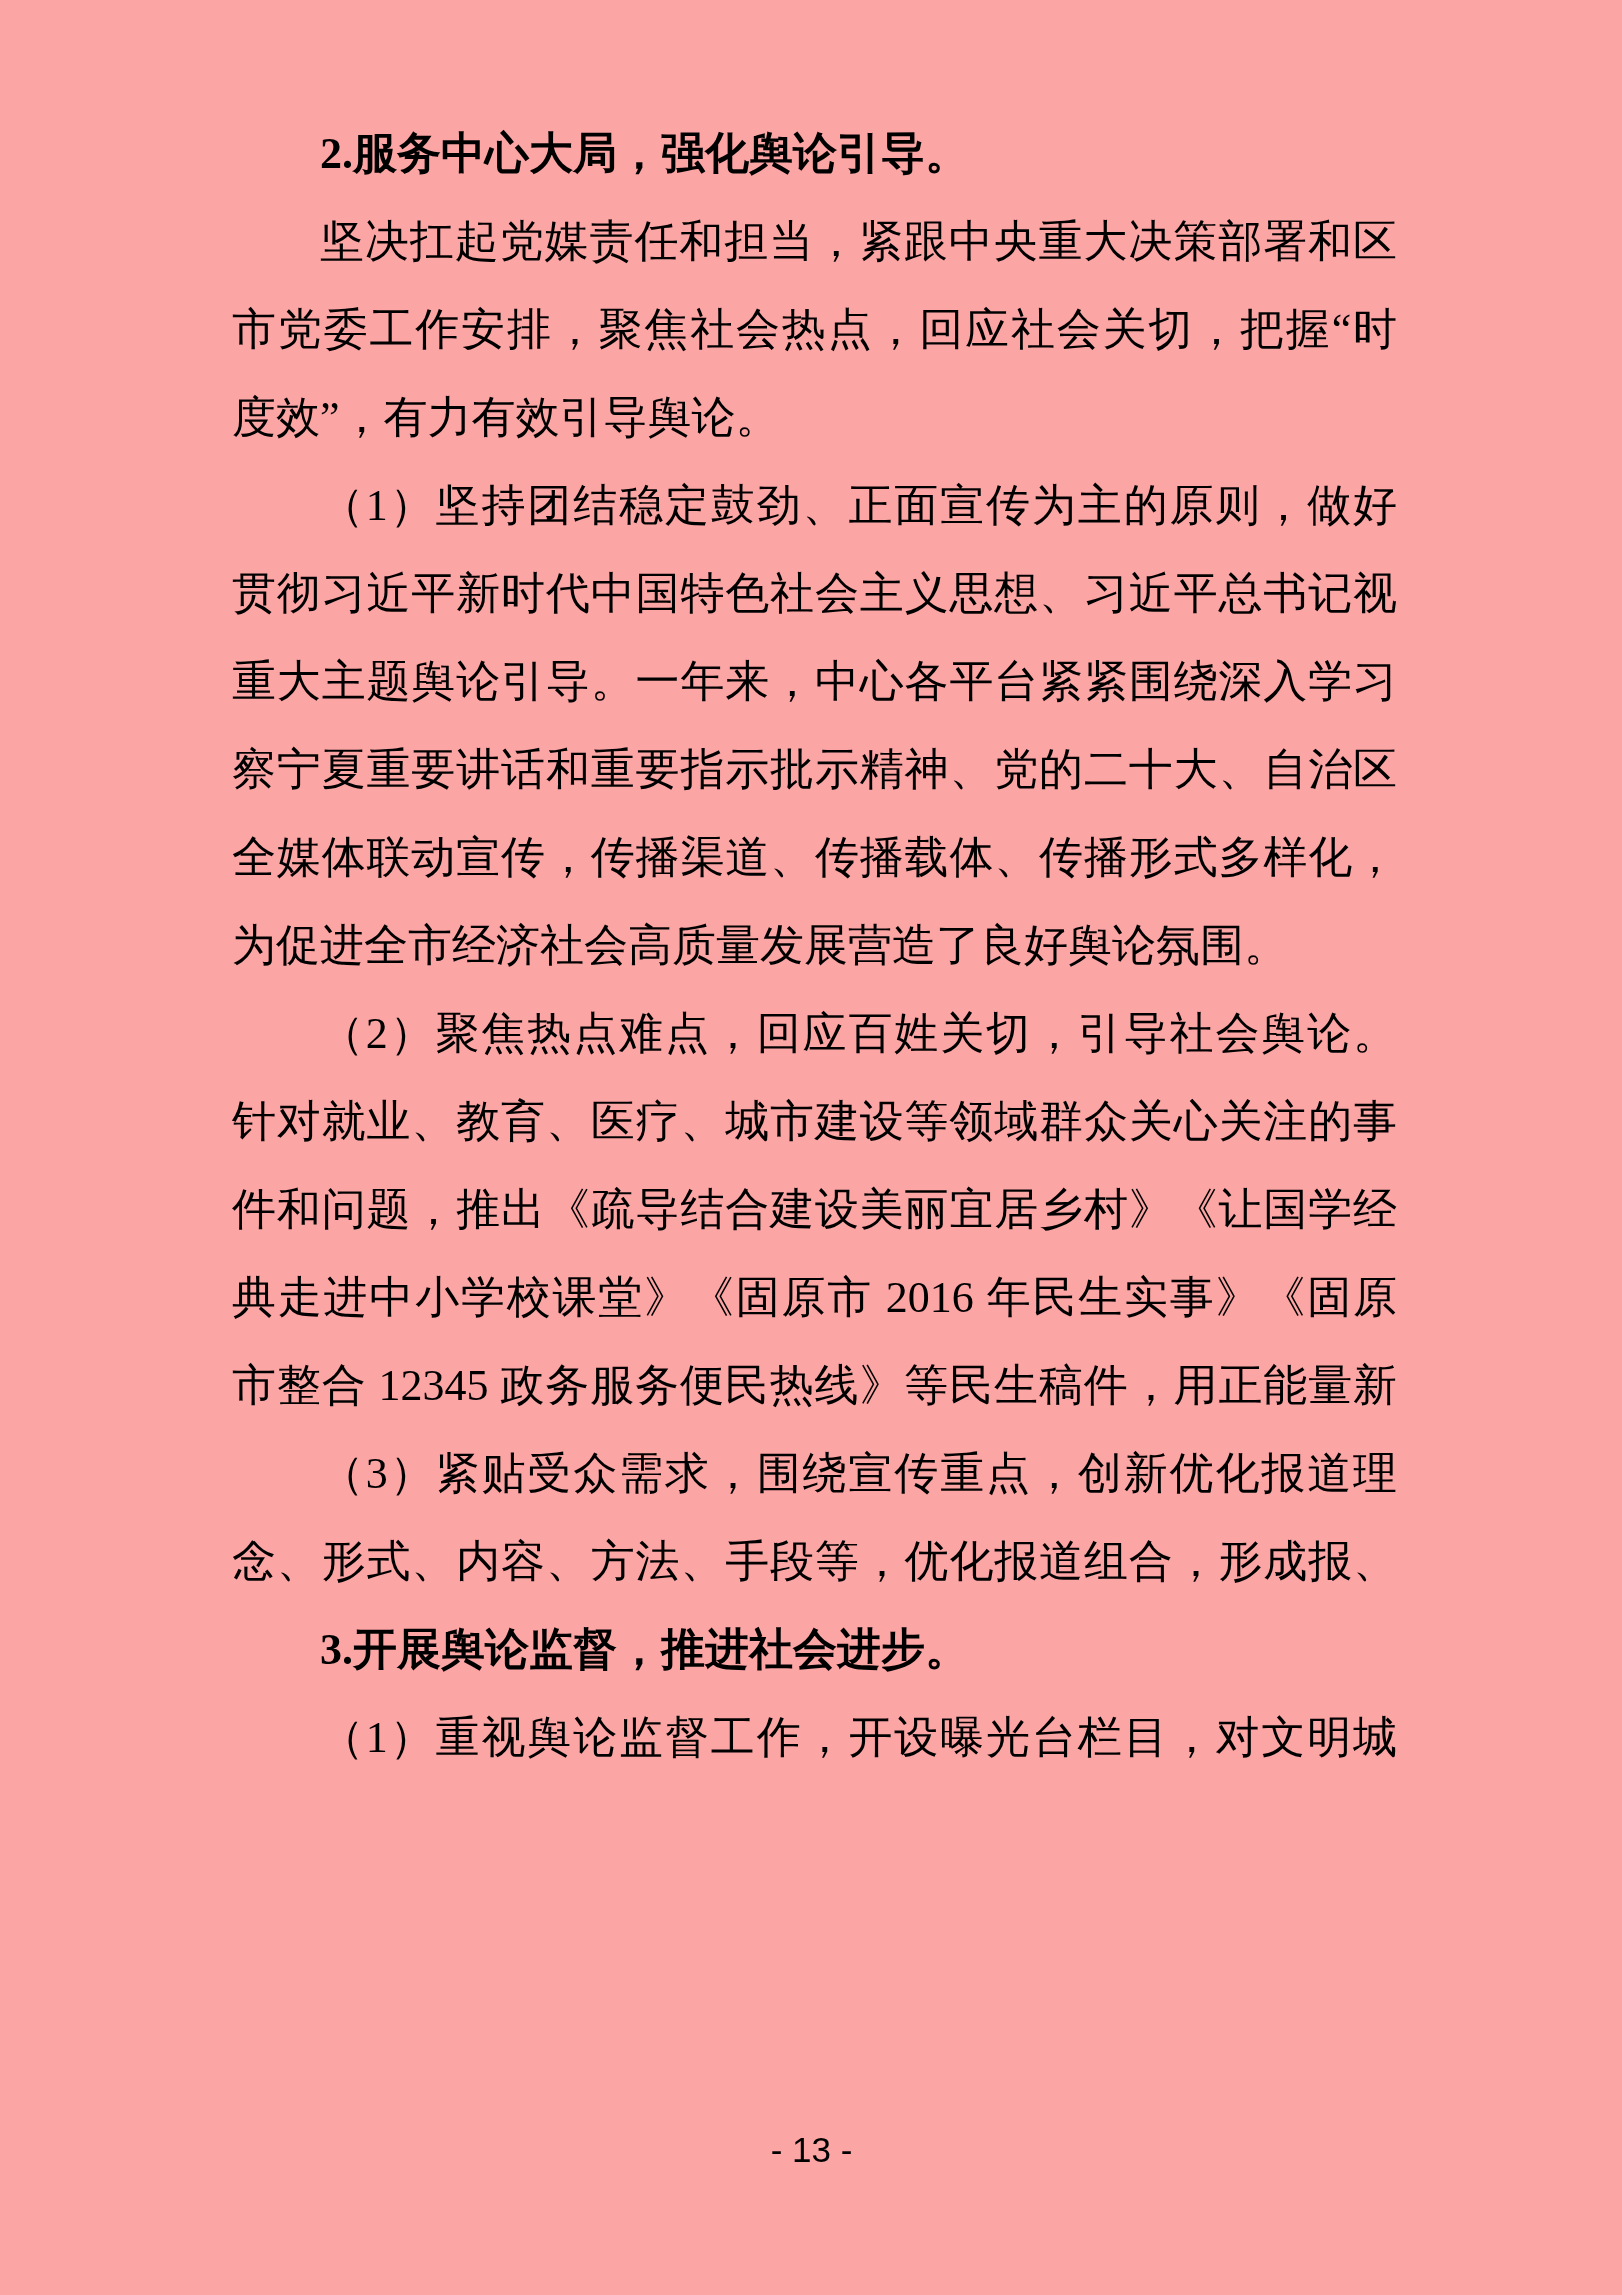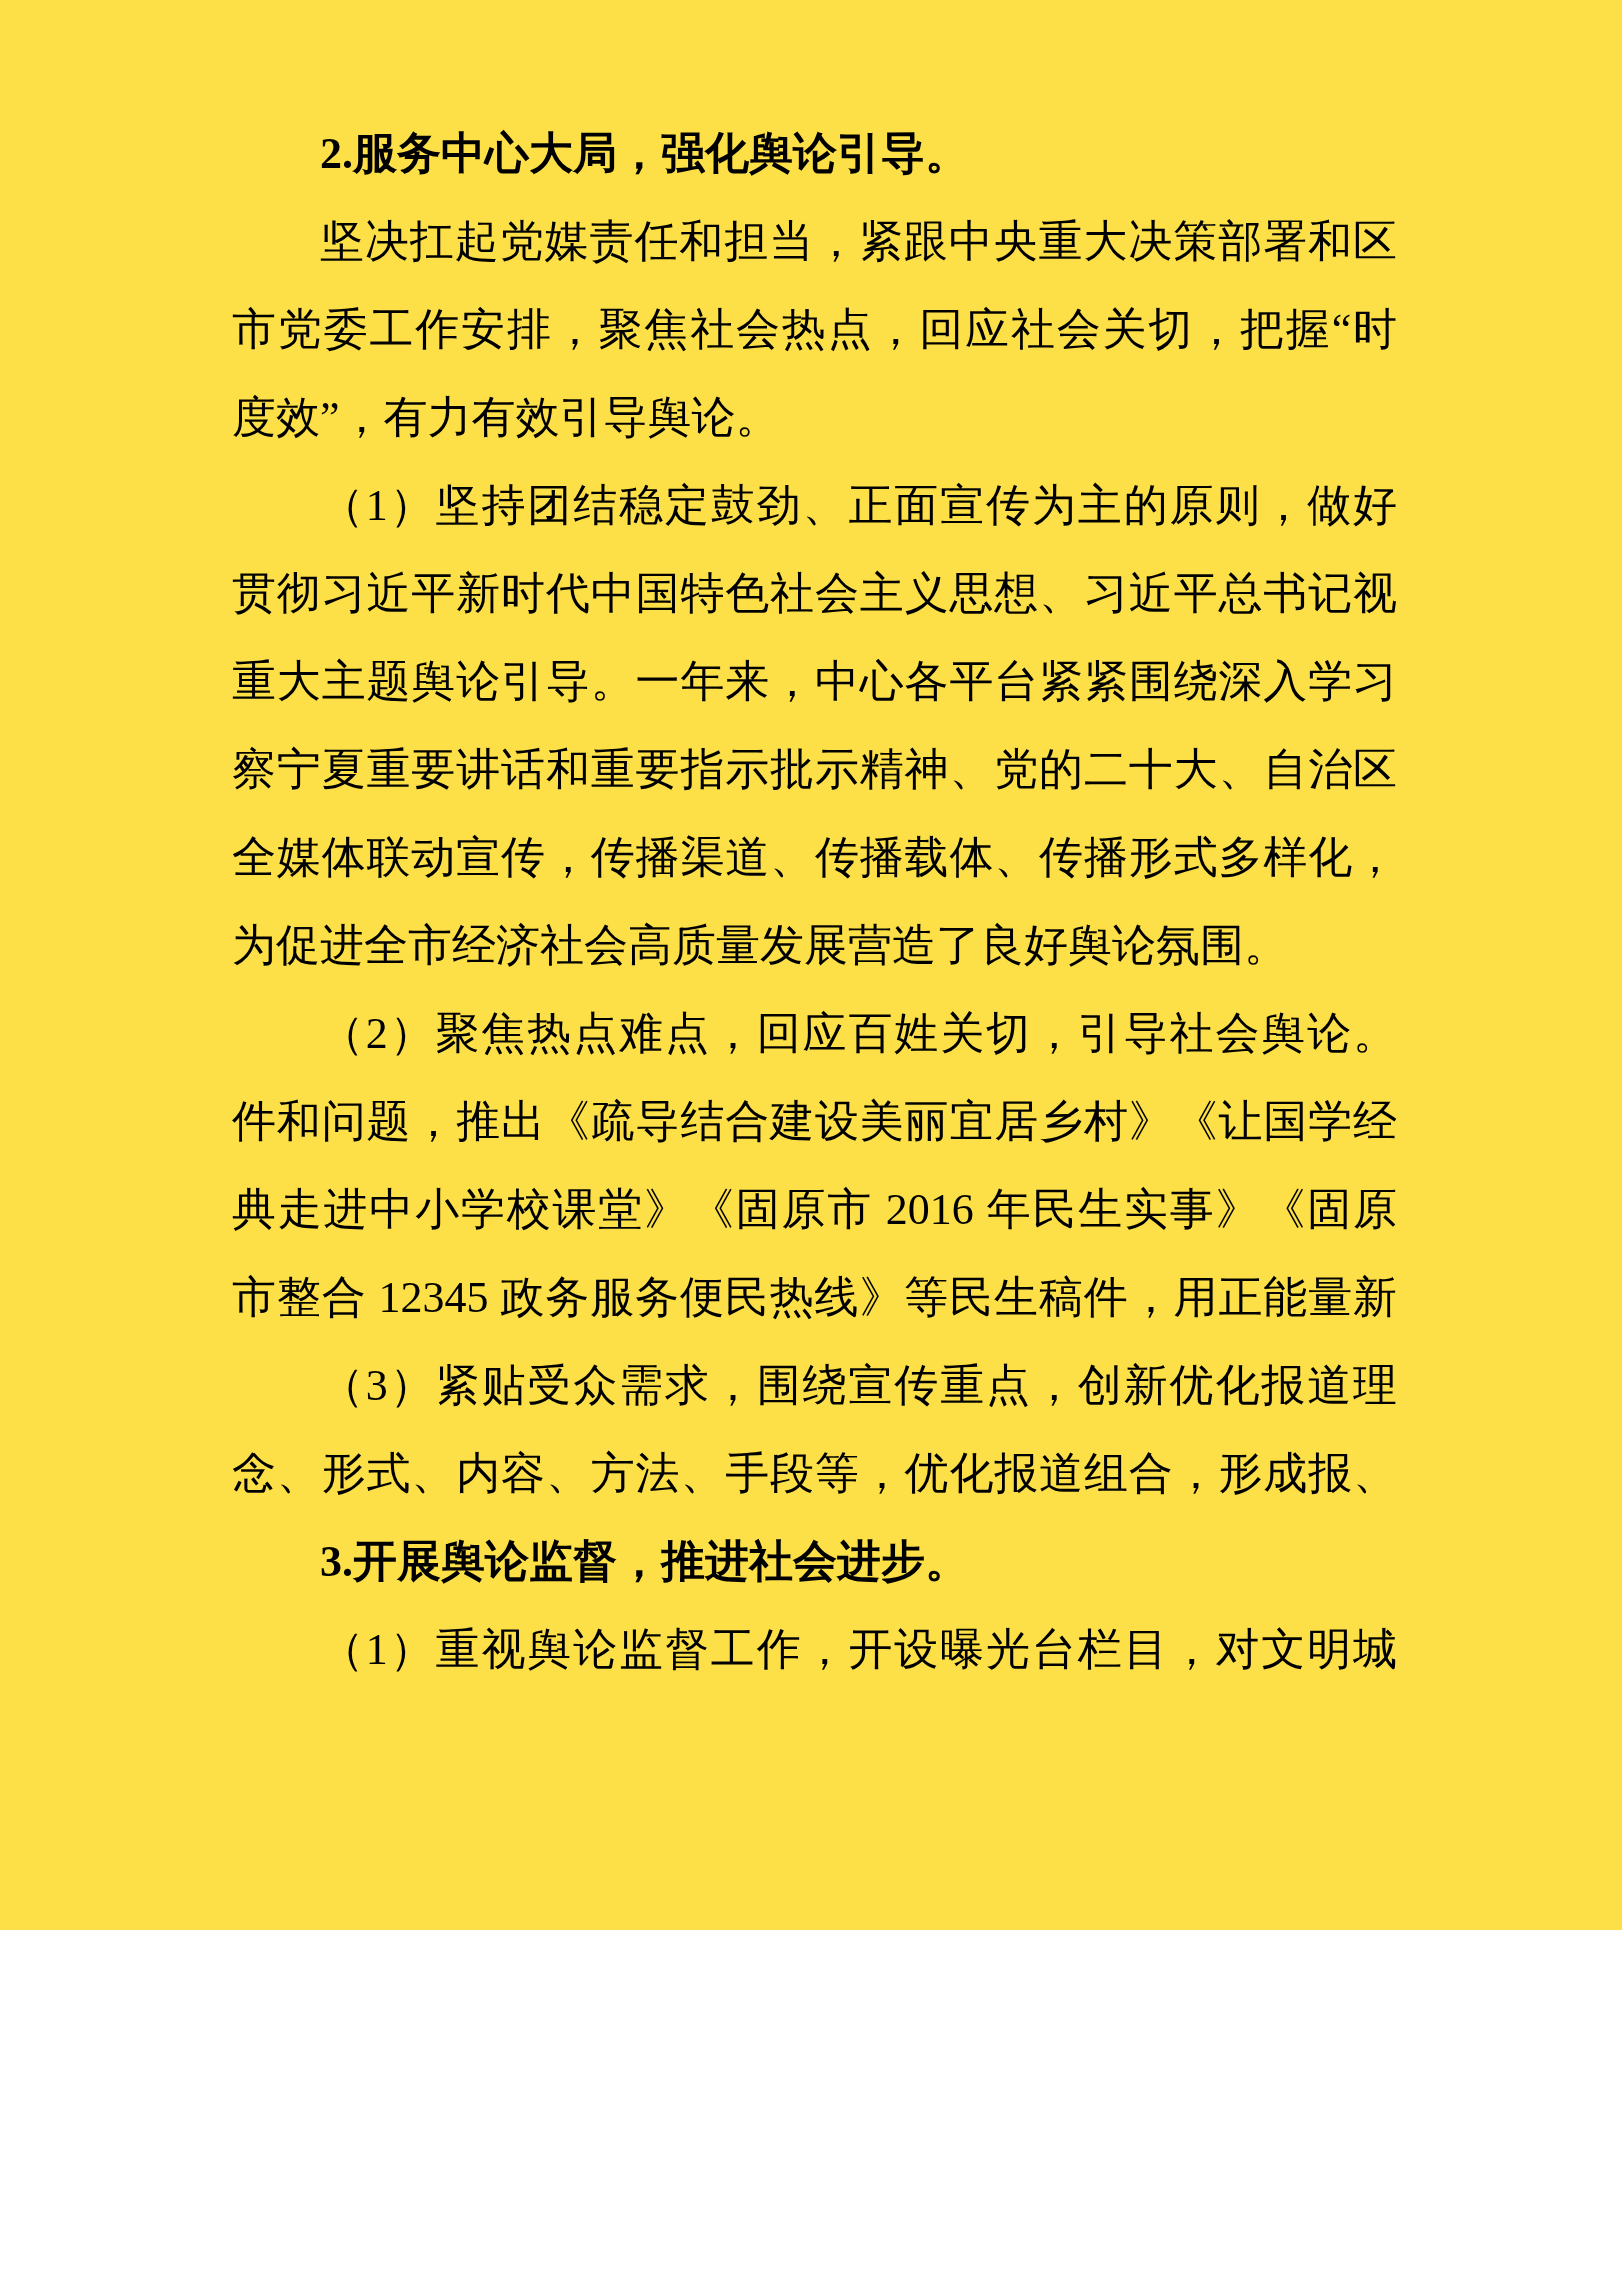--- a/index.html
+++ b/index.html
@@ -12,22 +12,22 @@
     position: relative;
     background: #ffffff;
     color: #000000;
     font-family: "Liberation Serif", "DejaVu Serif", serif;
   }
   .page {
     position: absolute;
     left: 0;
     top: 0;
     width: 1623px;
-    height: 1930px;
-    background: #fde047;
+    height: 2295px;
+    background: #fca5a5;
     overflow: hidden;
   }
   .doc-body {
     position: absolute;
     left: 232px;
     top: 110px;
     width: 1165px;
   }
   .line {
     font-size: 44px;
@@ -68,20 +68,21 @@
       <div class="line indent justify">坚决扛起党媒责任和担当，紧跟中央重大决策部署和区</div>
       <div class="line justify">市党委工作安排，聚焦社会热点，回应社会关切，把握“时</div>
       <div class="line">度效”，有力有效引导舆论。</div>
       <div class="line indent justify">（1）坚持团结稳定鼓劲、正面宣传为主的原则，做好</div>
       <div class="line justify">贯彻习近平新时代中国特色社会主义思想、习近平总书记视</div>
       <div class="line justify">重大主题舆论引导。一年来，中心各平台紧紧围绕深入学习</div>
       <div class="line justify">察宁夏重要讲话和重要指示批示精神、党的二十大、自治区</div>
       <div class="line justify">全媒体联动宣传，传播渠道、传播载体、传播形式多样化，</div>
       <div class="line">为促进全市经济社会高质量发展营造了良好舆论氛围。</div>
       <div class="line indent justify">（2）聚焦热点难点，回应百姓关切，引导社会舆论。</div>
+      <div class="line justify">针对就业、教育、医疗、城市建设等领域群众关心关注的事</div>
       <div class="line justify">件和问题，推出《疏导结合建设美丽宜居乡村》《让国学经</div>
       <div class="line justify">典走进中小学校课堂》《固原市 2016 年民生实事》《固原</div>
       <div class="line justify">市整合 12345 政务服务便民热线》等民生稿件，用正能量新</div>
       <div class="line indent justify">（3）紧贴受众需求，围绕宣传重点，创新优化报道理</div>
       <div class="line justify">念、形式、内容、方法、手段等，优化报道组合，形成报、</div>
       <div class="line heading indent">3.开展舆论监督，推进社会进步。</div>
       <div class="line indent justify">（1）重视舆论监督工作，开设曝光台栏目，对文明城</div>
     </div>
   <div class="page-number">- 13 -</div>
 </div>

